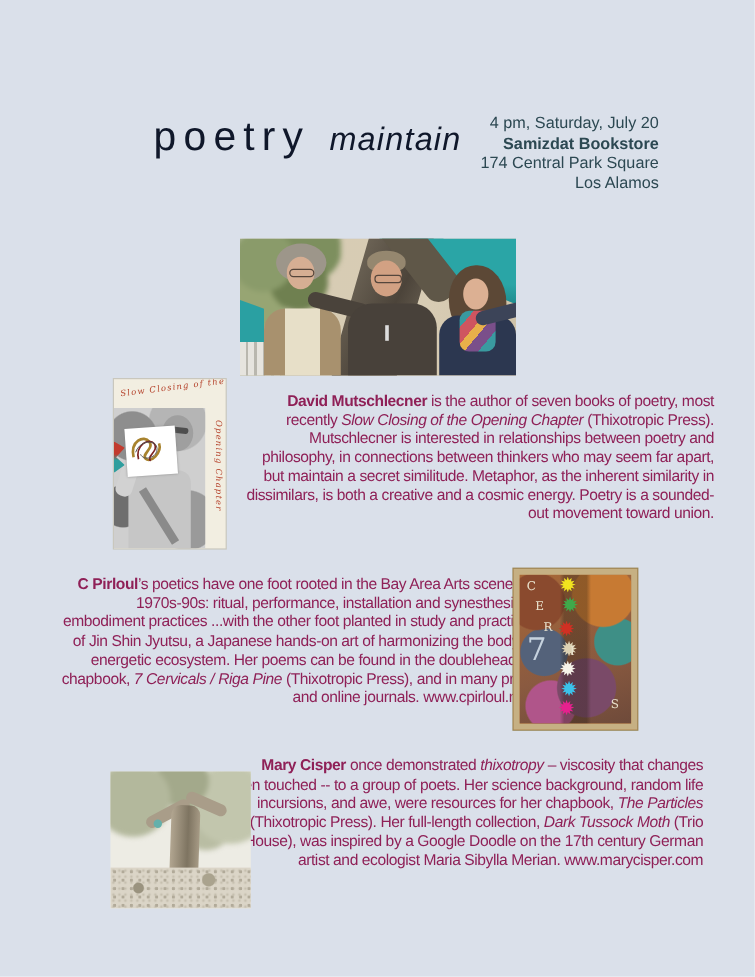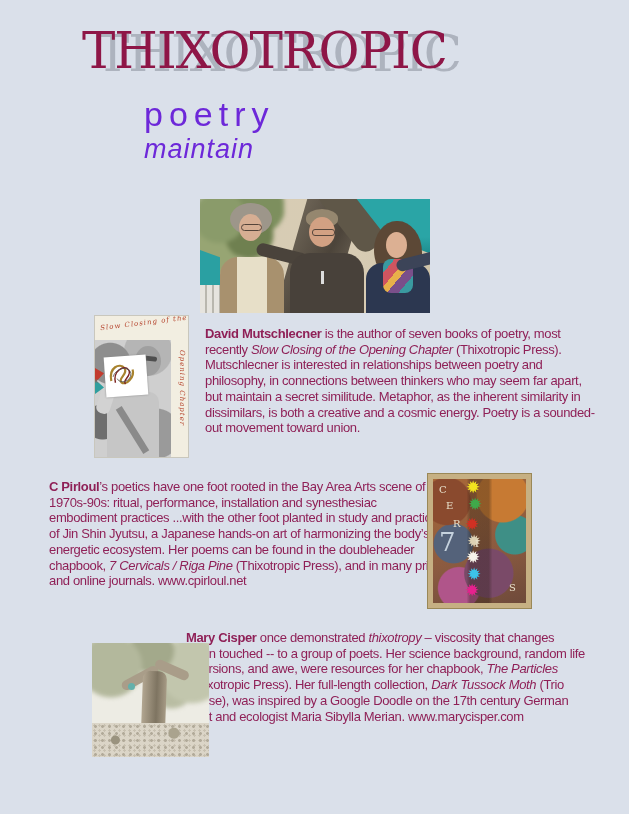--- a/index.html
+++ b/index.html
@@ -3,31 +3,31 @@
 <meta charset="utf-8">
 <style>
   html,body{margin:0;padding:0;}
   .page{position:relative;width:629px;height:814px;background:#dae0ea;overflow:hidden;
         font-family:"Liberation Sans",sans-serif;}
 
   
   .title{position:absolute;left:82px;top:26px;margin:0;font-family:"DejaVu Serif",serif;
          font-weight:normal;font-size:50px;line-height:1;letter-spacing:-1px;color:#8e1647;
          text-shadow:14px 3px 0 #adb3be;}
-  .subtitle{position:absolute;left:128px;top:95px;display:flex;align-items:baseline;color:#6d28d9;flex-direction:column;}
+  .subtitle{position:absolute;left:128px;top:95px;display:flex;align-items:baseline;color:#0f172a;}
   .sub-main{font-size:34px;letter-spacing:6px;}
   .sub-acc{font-style:italic;font-size:27px;margin-left:16px;letter-spacing:1px;}
   .event{position:absolute;right:80px;top:95px;text-align:right;color:#2c4852;
          font-size:13.5px;line-height:16.5px;}
   .event .bold{font-weight:bold;}
   .with-line{position:absolute;left:84px;top:166px;color:#8f2057;font-size:16px;}
 
   
   .bio{position:absolute;margin:0;color:#8f2057;font-size:13px;line-height:15.7px;
-       letter-spacing:-0.35px;text-align:left;}
+       letter-spacing:-0.35px;text-align:right;}
   .bio .b{font-weight:bold;}
   .bio .i{font-style:italic;}
   .bio-david{left:205px;top:326px;width:390px;}
   .bio-pirloul{left:49px;top:479px;width:392px;}
   .bio-mary{left:186px;top:630px;width:400px;}
 
   
   .gp{position:absolute;left:200px;top:199px;width:230px;height:114px;overflow:hidden;background:#cbbfa7;}
   .gp div{position:absolute;}
   .gp-wall{inset:0;background:linear-gradient(90deg,#b3bb9e 0%,#d7ccb4 30%,#d8ccb4 68%,#cfc3a9 100%);}
@@ -126,27 +126,32 @@
       radial-gradient(circle at 70% 30%,#aaa38e 0 5px,transparent 6px),
       radial-gradient(#b1aa99 1.2px,transparent 1.6px),
       radial-gradient(#c7c0b0 1px,transparent 1.4px);
     background-size:100% 100%,100% 100%,7px 7px,5px 5px;}
 </style>
 </head>
 <body>
 
 <div class="page">
 
-  <h1 class="title">THIXOTROPIC</h1>
 
   <div class="subtitle">
     <span class="sub-main">poetry</span>
     <span class="sub-acc">maintain</span>
   </div>
 
+  <div class="event">
+    <div>4 pm, Saturday, July 20</div>
+    <div class="bold">Samizdat Bookstore</div>
+    <div>174 Central Park Square</div>
+    <div>Los Alamos</div>
+  </div>
 
 
   <div class="gp">
     <div class="gp-wall"></div>
     <div class="gp-foliage"></div>
     <div class="gp-awn-c"></div>
     <div class="gp-trunk"></div>
     <div class="gp-awn-r"></div>
     <div class="gp-branch"></div>
     <div class="gp-awn-l"></div>

